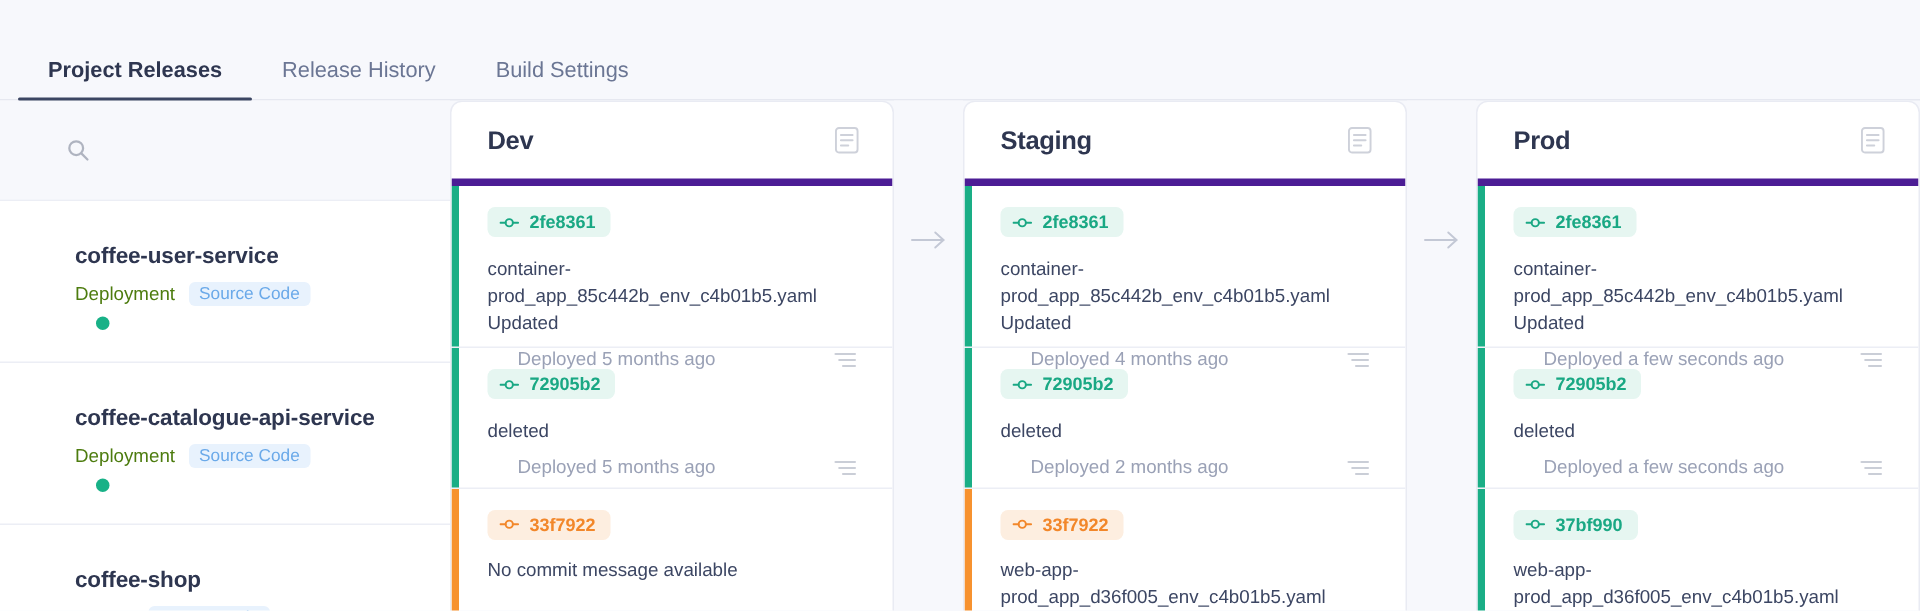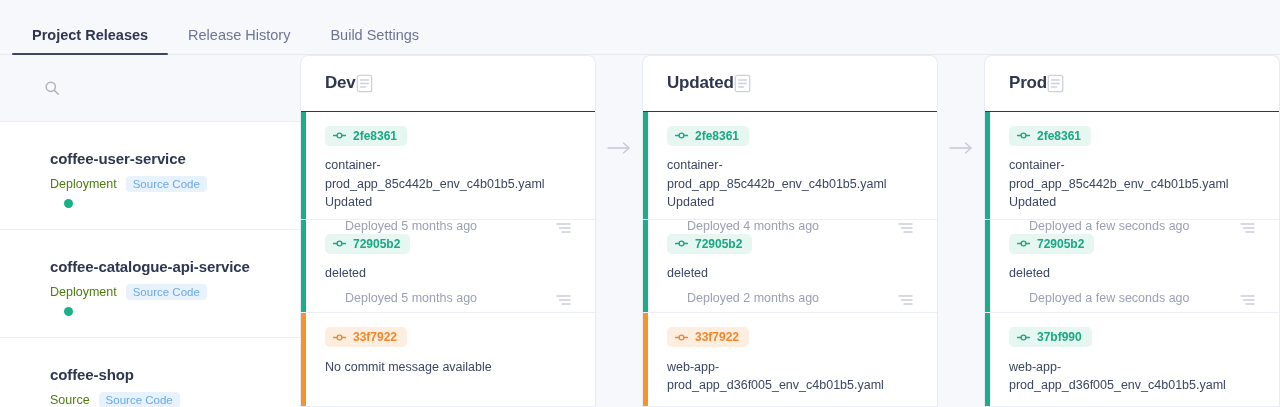--- a/index.html
+++ b/index.html
@@ -5,21 +5,21 @@
   * { box-sizing: border-box; margin: 0; padding: 0; }
   html, body {
     width: 1280px; height: 407px;
     font-family: "Liberation Sans", sans-serif;
     background: #f7f8fc;
     overflow: hidden;
   }
 
   
   .tabbar {
-    height: 55px;
+    height: 67px;
     background: #f7f8fc;
     border-bottom: 1px solid #e6e8f0;
     display: flex;
     align-items: flex-end;
     padding-left: 12px;
   }
   .tab {
     padding: 0 20px 12px 20px;
     font-size: 14.5px;
     color: #6b7694;
@@ -120,22 +120,23 @@
     border-bottom: none;
     border-radius: 8px 8px 0 0;
     display: flex;
     flex-direction: column;
     overflow: hidden;
   }
   .envhead {
     height: 66px;
     display: flex;
     align-items: center;
+    justify-content: space-between;
     padding: 0 22px 0 24px;
-    border-bottom: 1px solid #4c1d95;
+    border-bottom: 5px solid #4c1d95;
   }
   .envtitle {
     font-size: 17px;
     font-weight: 700;
     color: #2e3650;
     letter-spacing: -0.2px;
   }
   .doc-icon { width: 17px; height: 19px; opacity: .42; cursor: pointer; }
 
   .envrow {
@@ -322,21 +323,21 @@
       <span class="arrow-icon">
         <svg viewBox="0 0 24 14" width="24" height="14" fill="none" stroke="#9aa1b6" stroke-width="1.3" stroke-linecap="round" stroke-linejoin="round">
           <line x1="1" y1="7" x2="22" y2="7"></line>
           <polyline points="16.5,2 22,7 16.5,12"></polyline>
         </svg>
       </span>
     </div>
 
     <div class="envcol">
       <div class="envhead">
-        <span class="envtitle">Updated</span>
+        <span class="envtitle">Staging</span>
         <span class="doc-icon">
           <svg viewBox="0 0 17 19" width="17" height="19" fill="none" stroke="#8c93a8" stroke-width="1.3">
             <rect x="1.3" y="1.3" width="14.4" height="16.4" rx="2"></rect>
             <line x1="4.6" y1="6" x2="12.4" y2="6" stroke-linecap="round"></line>
             <line x1="4.6" y1="9.5" x2="12.4" y2="9.5" stroke-linecap="round"></line>
             <line x1="4.6" y1="13" x2="9.5" y2="13" stroke-linecap="round"></line>
           </svg>
         </span>
       </div>
 

